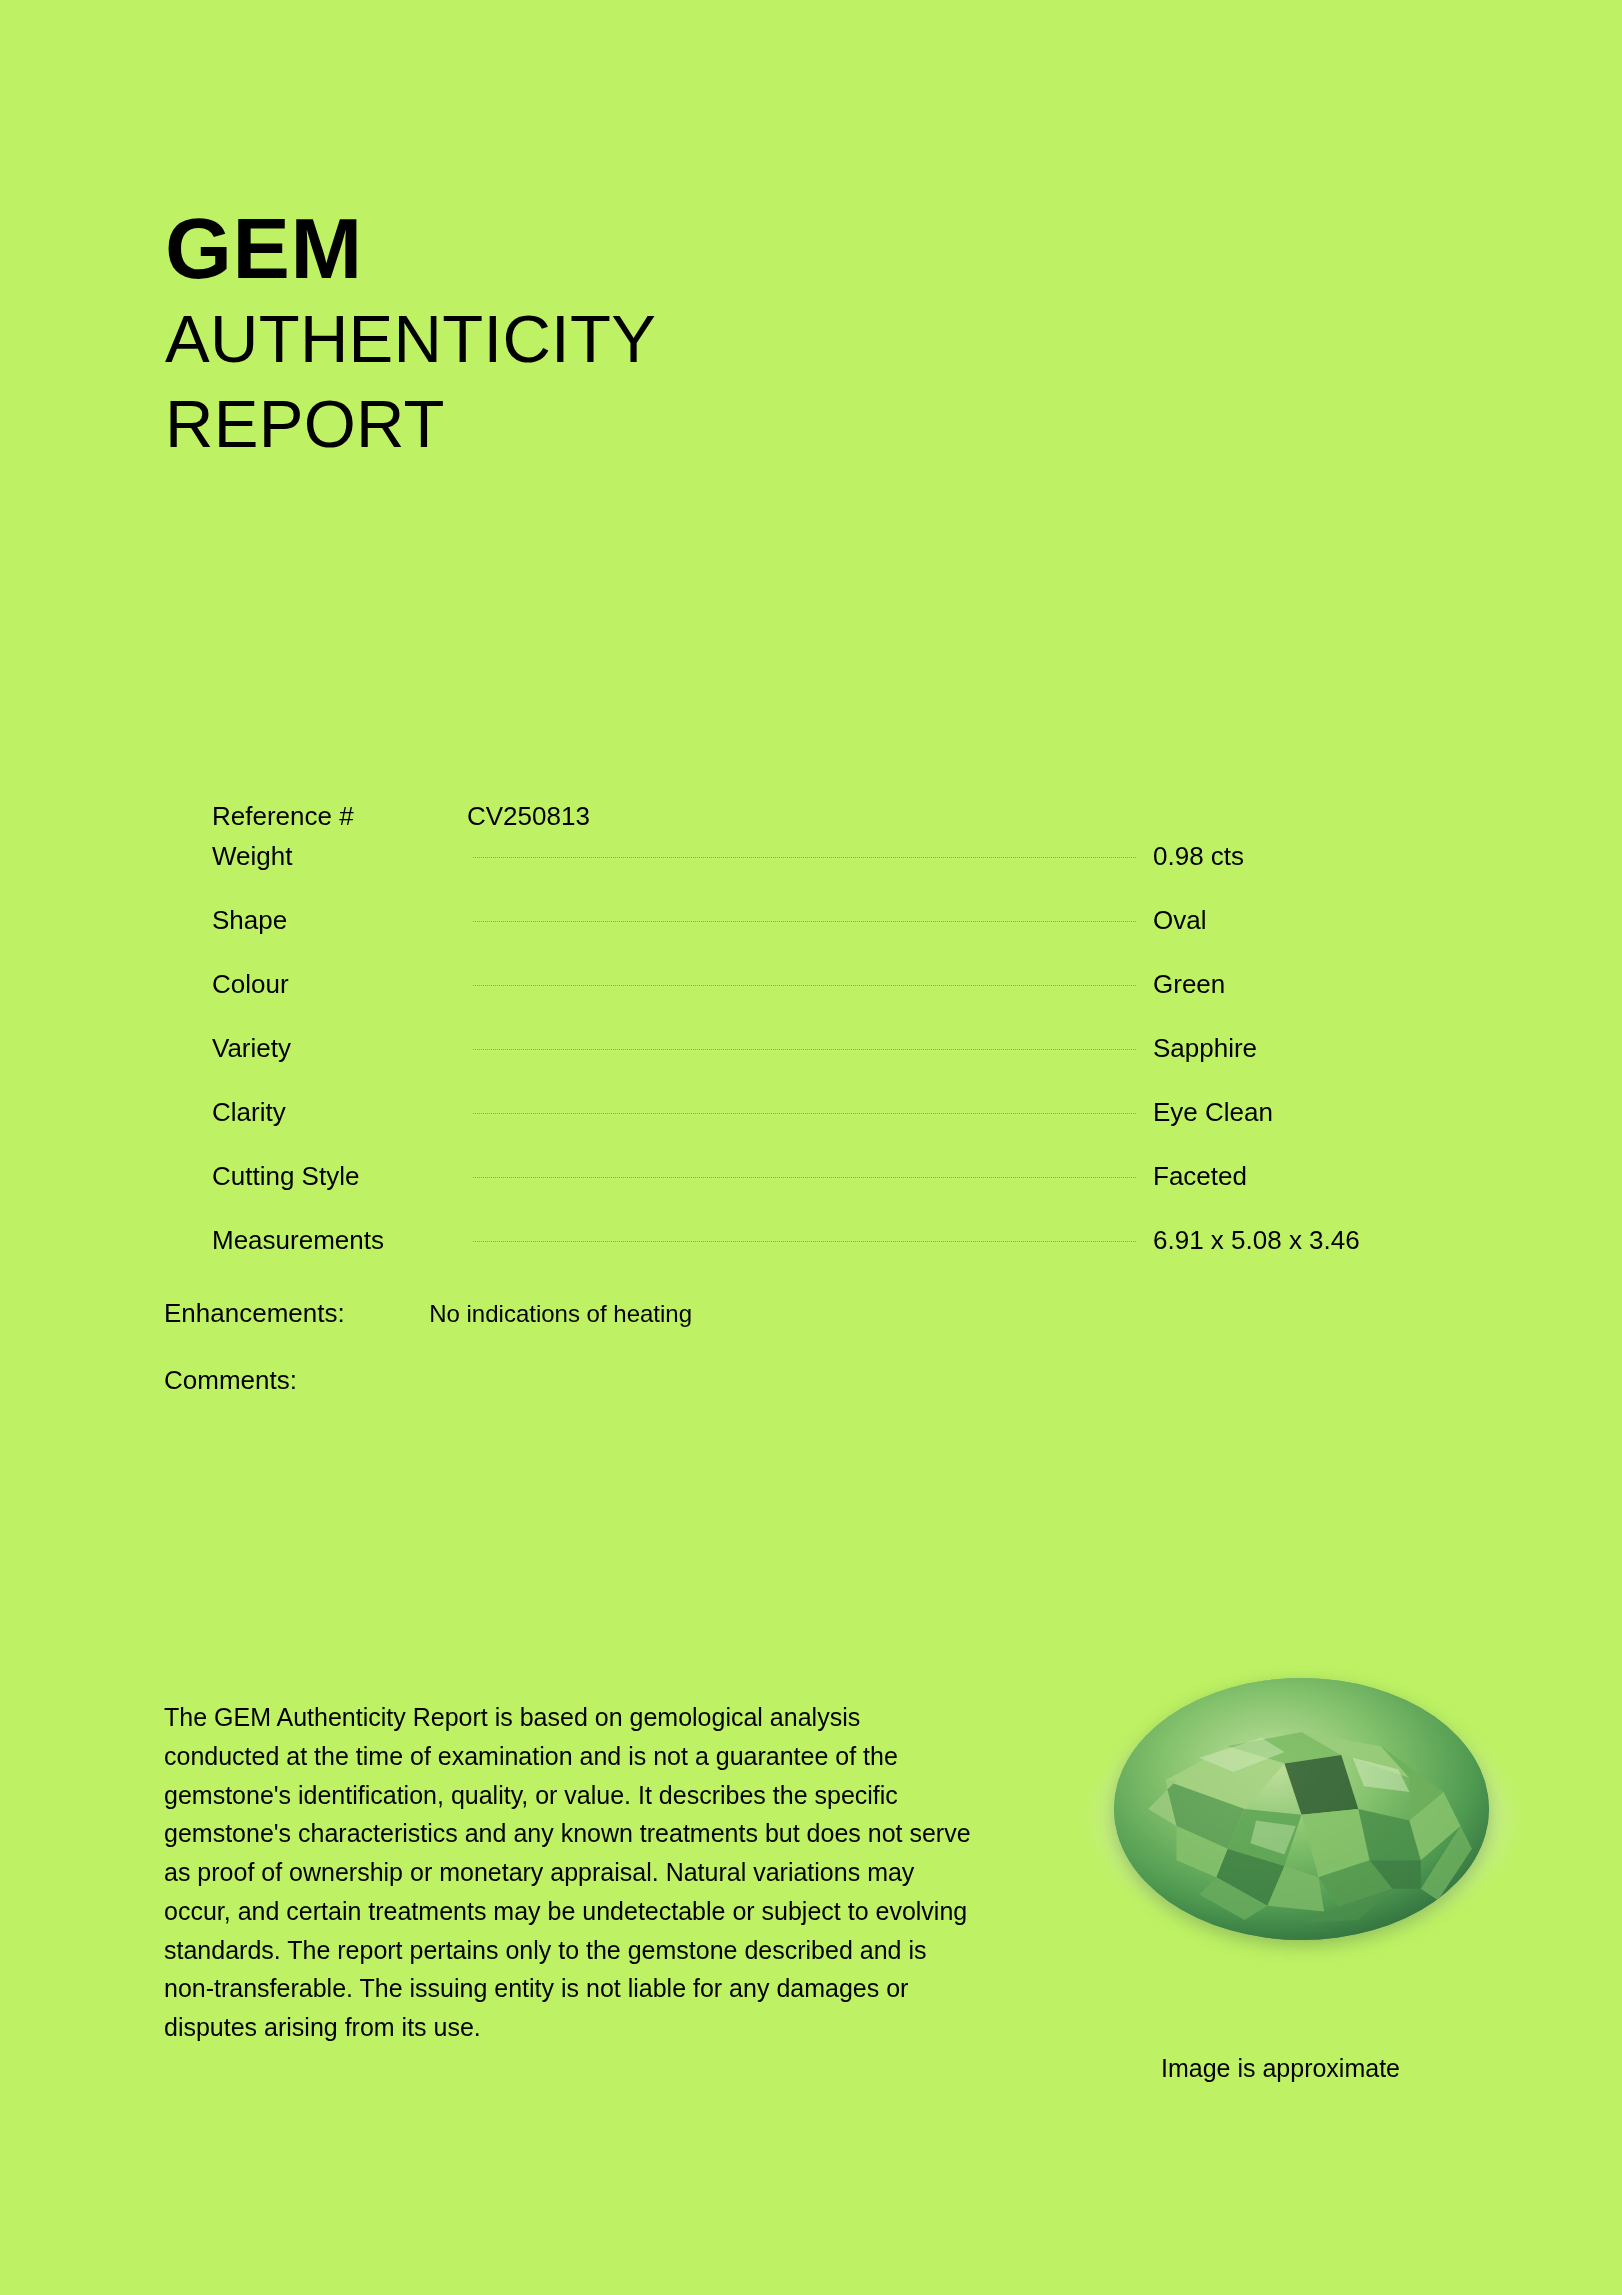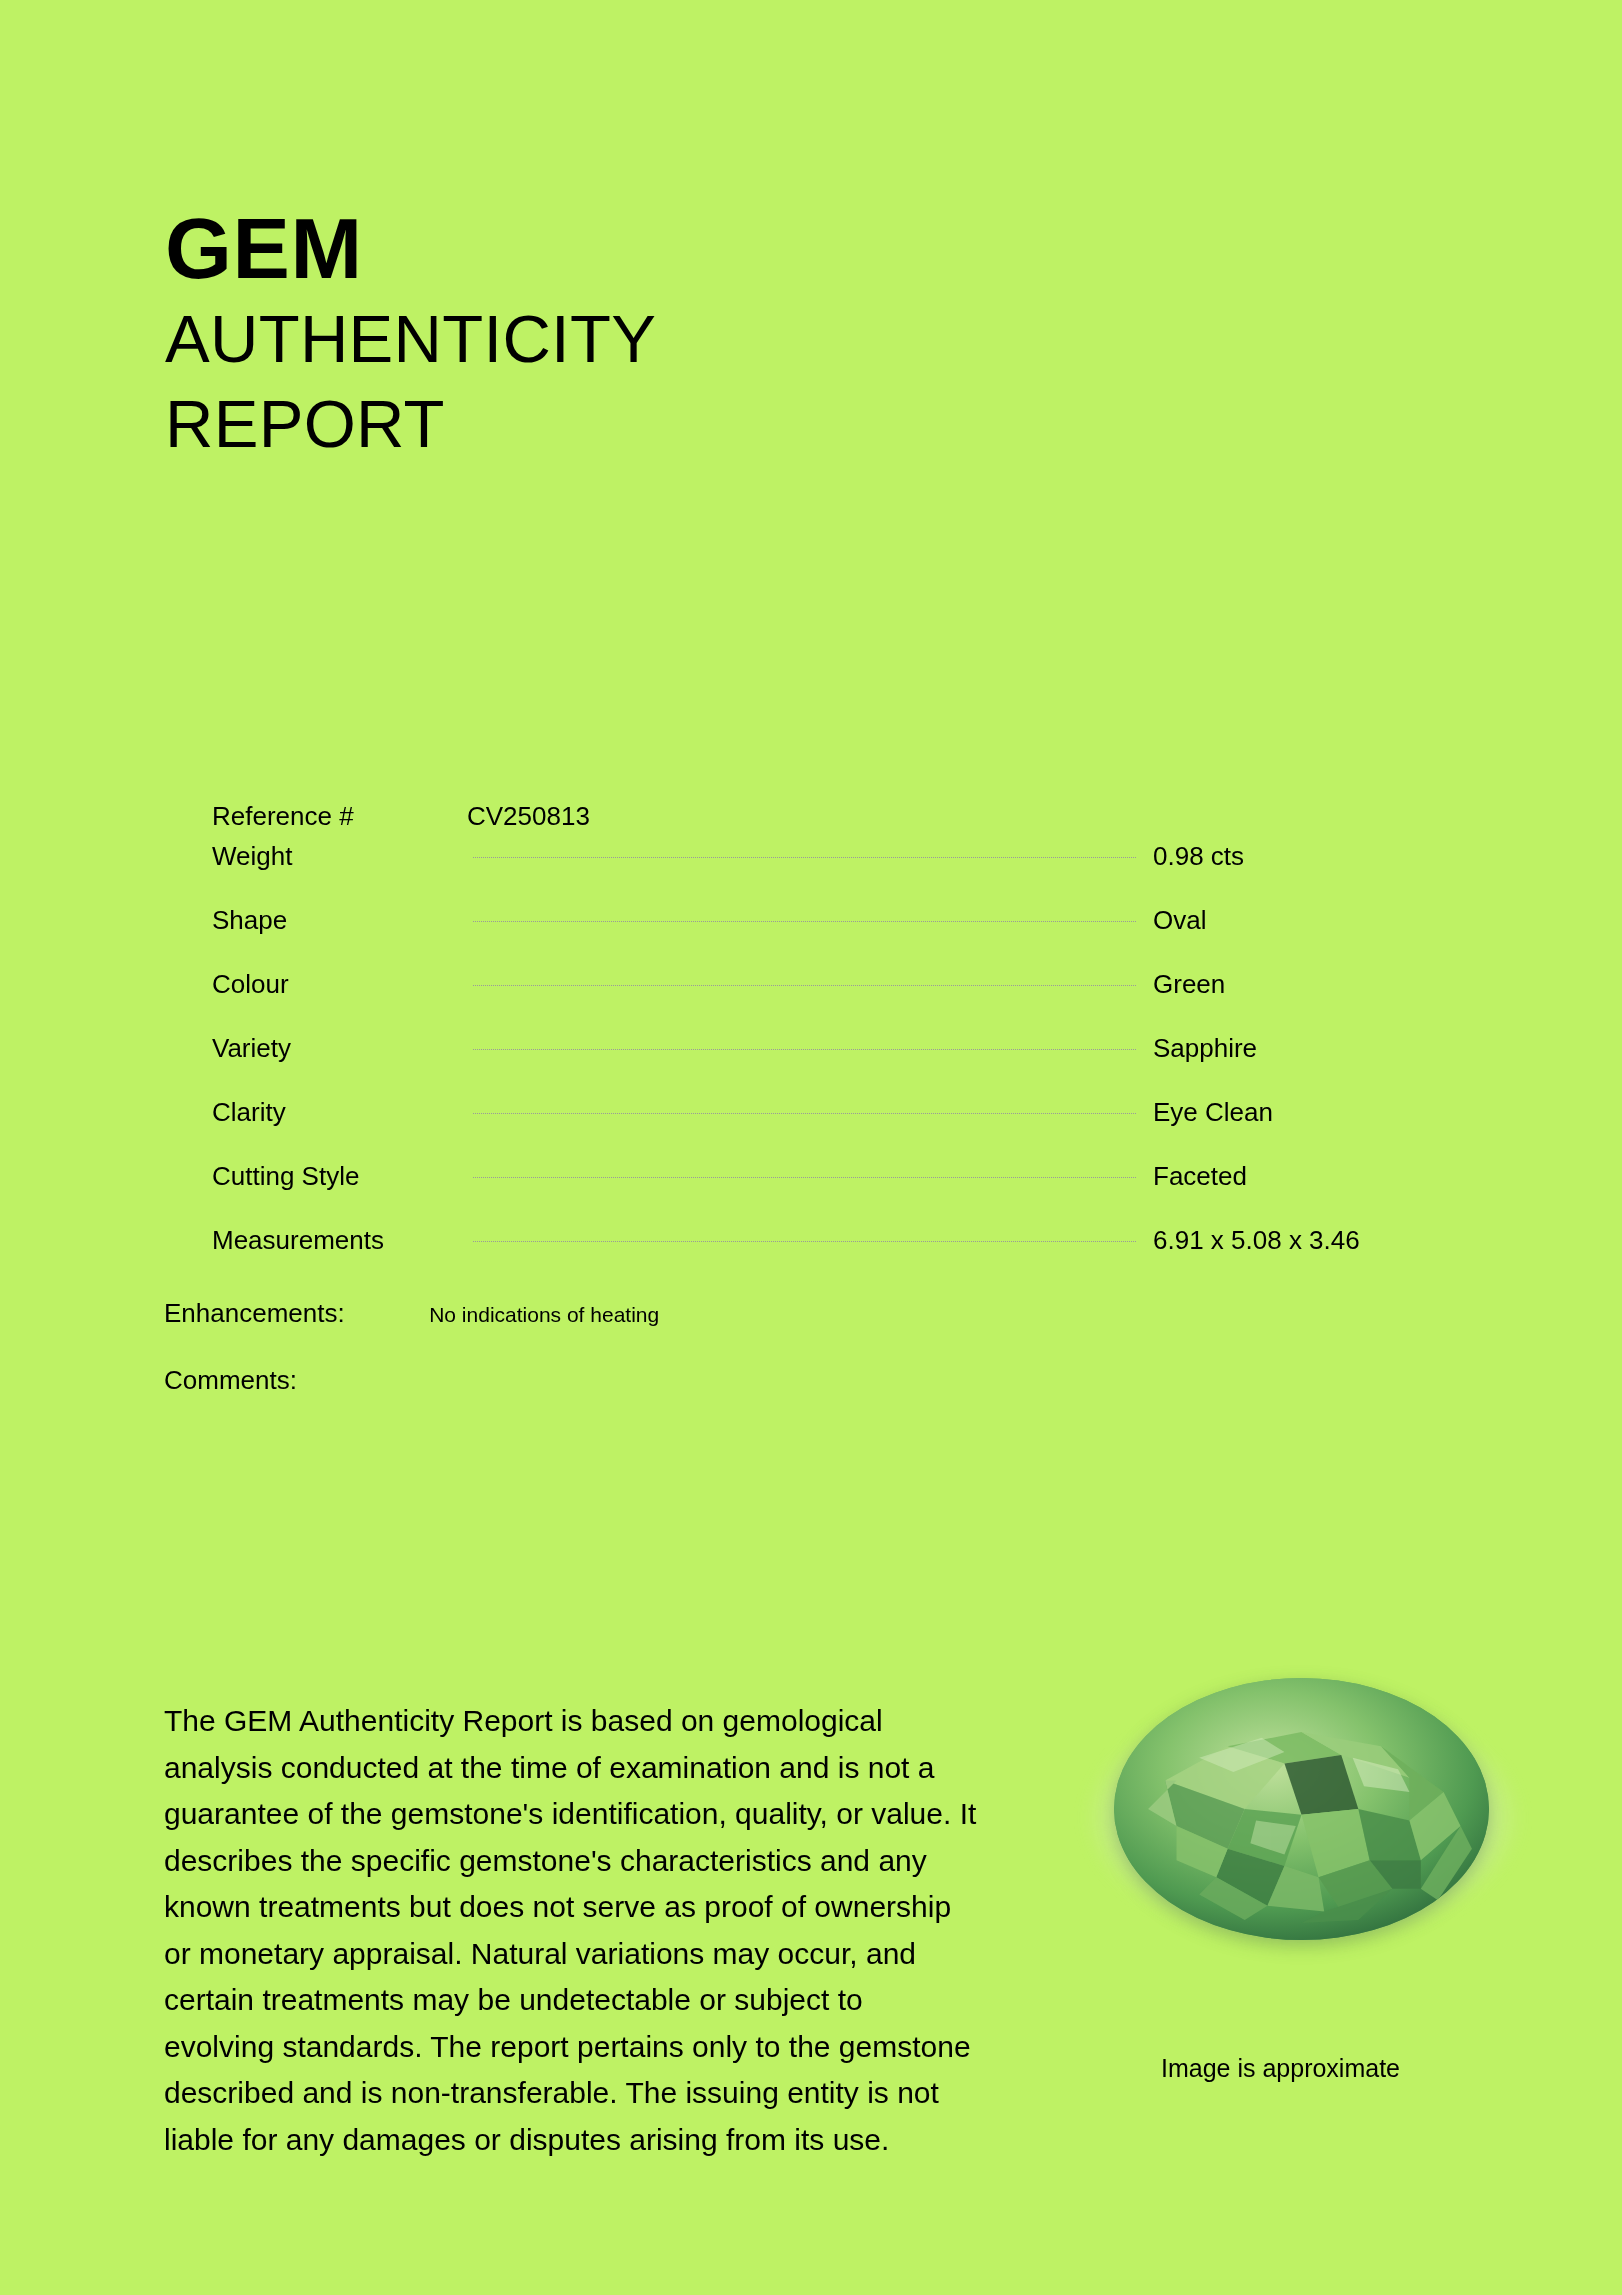--- a/index.html
+++ b/index.html
@@ -93,21 +93,21 @@
     align-items: baseline;
     height: 67px;
     margin-top: 6.8px;
   }
   .enh-label {
     width: 255px;
     flex: 0 0 255px;
     font-size: 26px;
   }
   .enh-value {
-    font-size: 21px;
+    font-size: 24px;
     padding-left: 10.2px;
   }
   .comments-row {
     display: flex;
     align-items: baseline;
     height: 57px;
   }
   .comments-label {
     width: 255px;
     flex: 0 0 255px;
@@ -120,21 +120,21 @@
     font-size: 26px;
     padding-left: 12.5px;
   }
 
   
   .disclaimer {
     position: absolute;
     left: 164px;
     top: 1698px;
     width: 814px;
-    font-size: 30px;
+    font-size: 25px;
     line-height: 1.55;
     text-align: left;
   }
 
   
   .gem-wrap {
     position: absolute;
     left: 1070px;
     top: 1627px;
     width: 466px;

